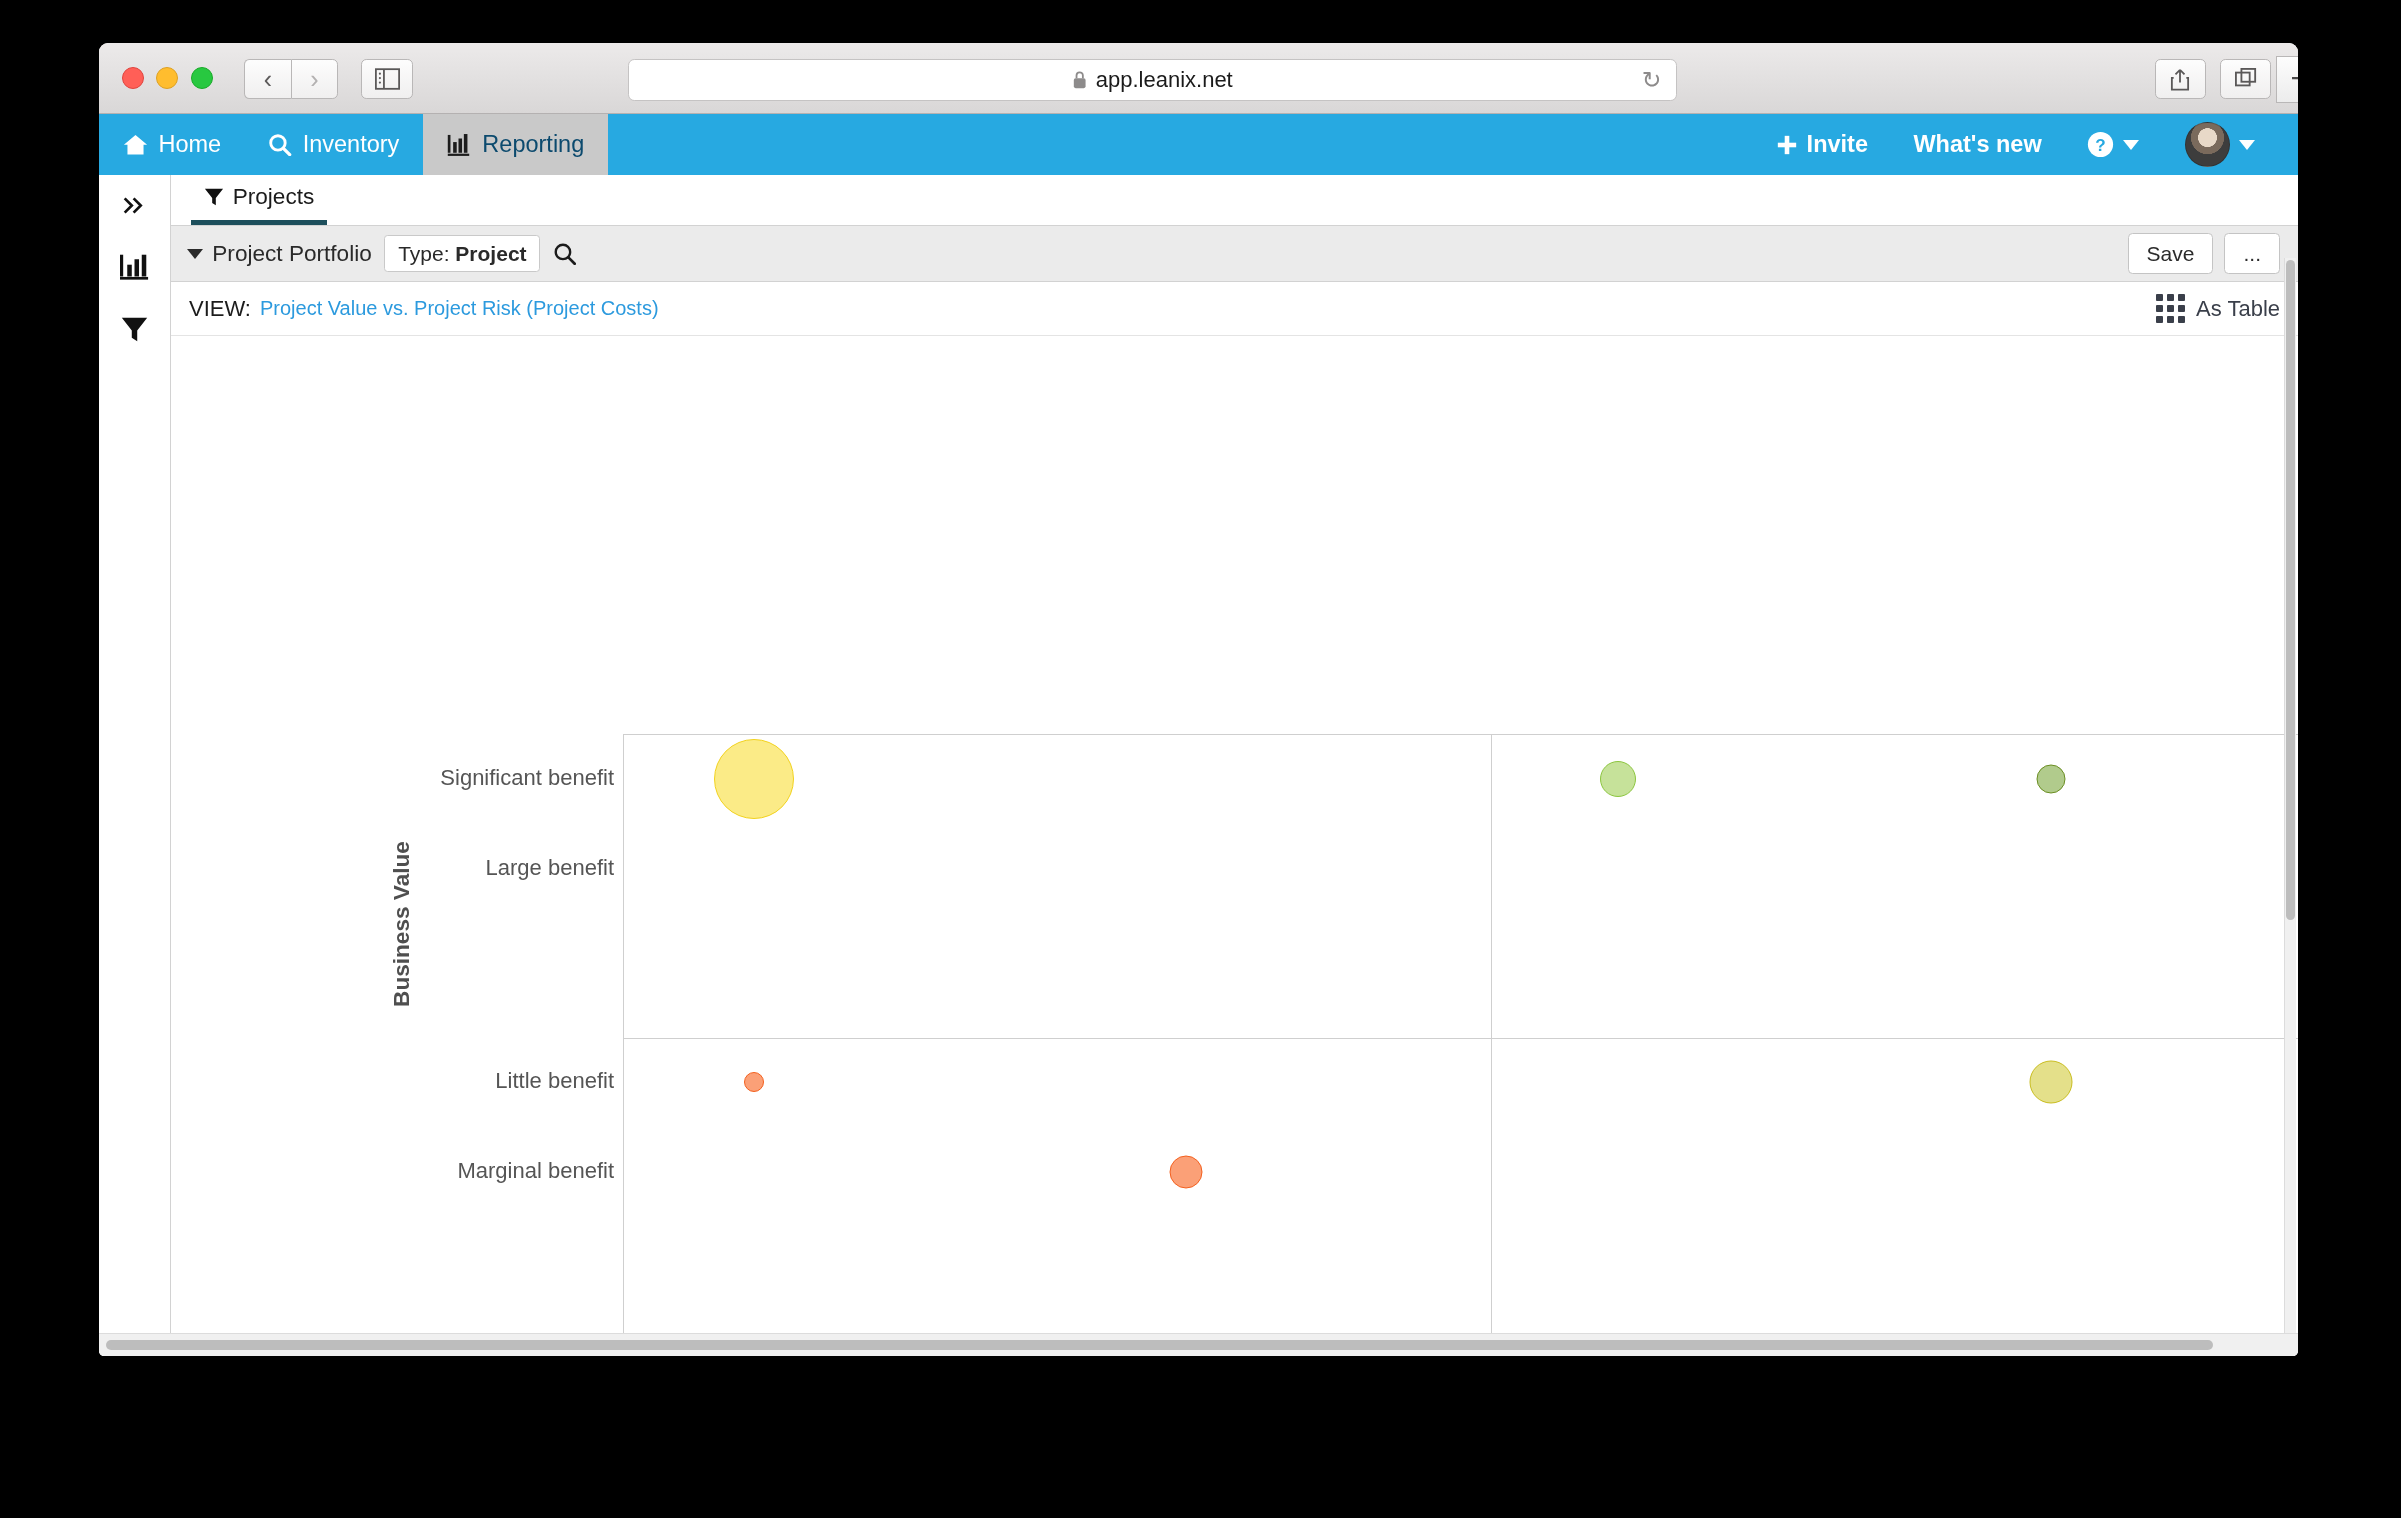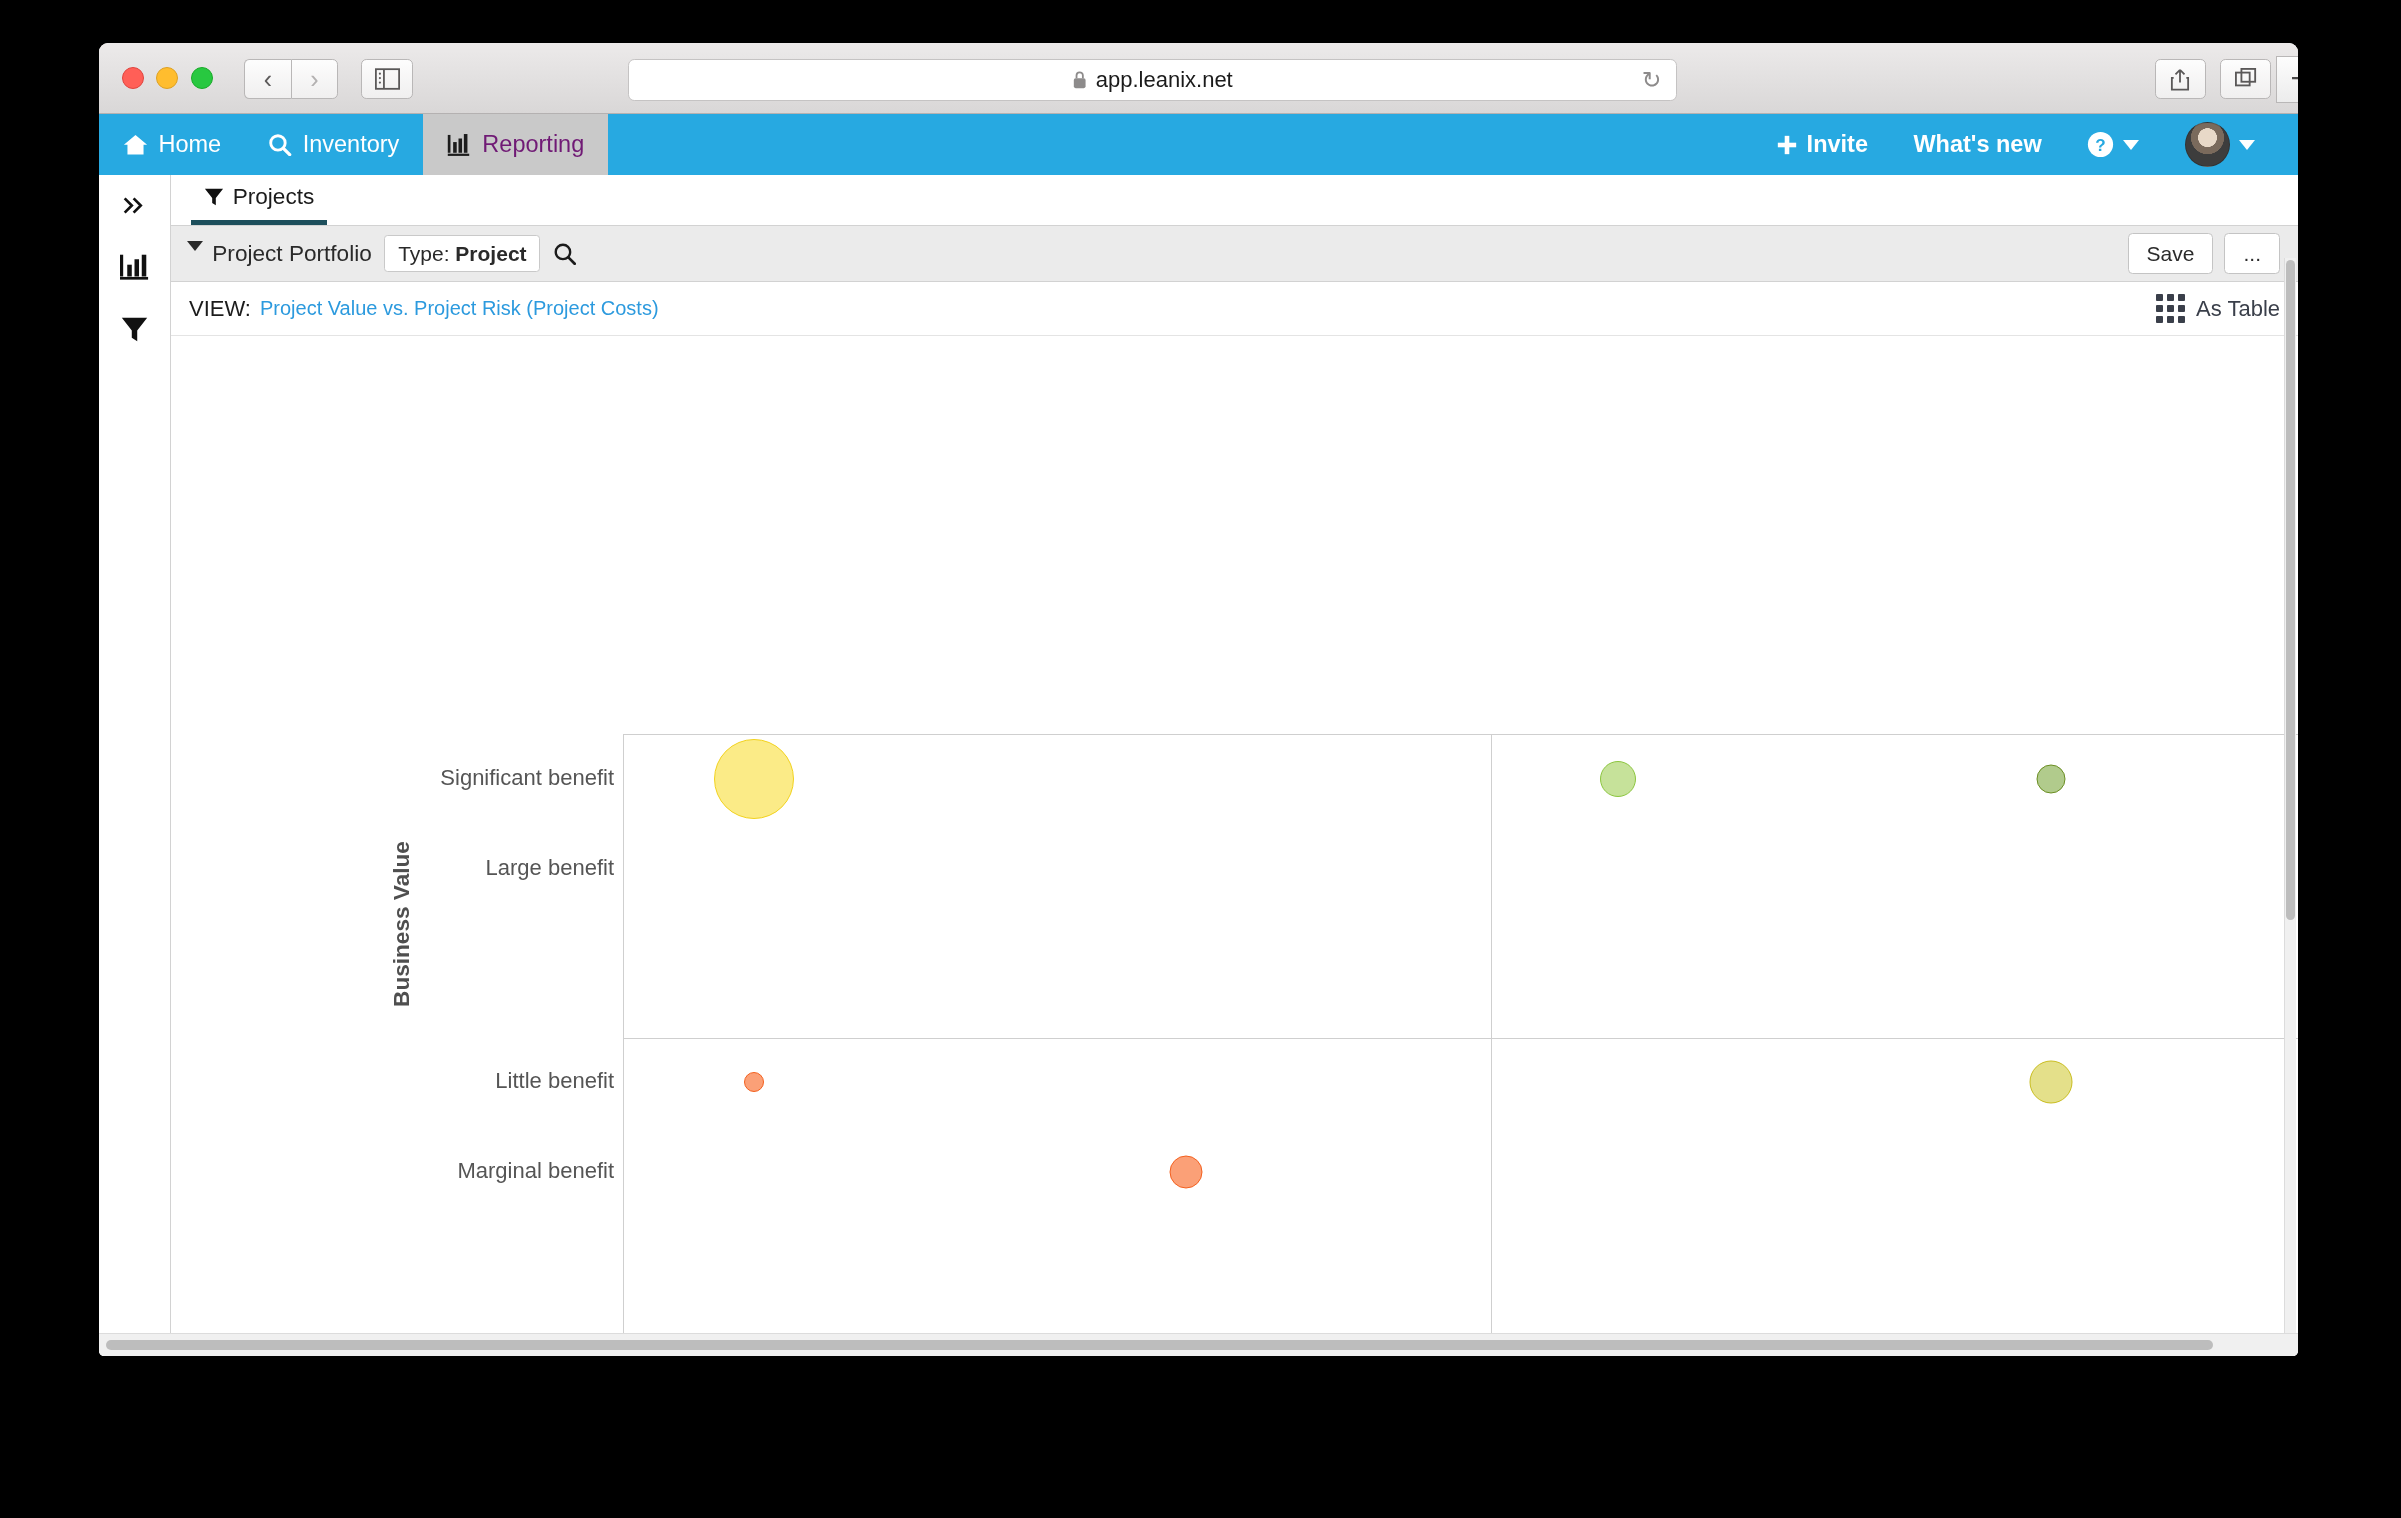--- a/index.html
+++ b/index.html
@@ -99,21 +99,21 @@
   .logo .brand {
     font-size: 31px; font-weight: 500; letter-spacing: 0.5px;
     margin-left: 9px;
   }
   .navitem {
     display: flex; align-items: center; gap: 11px;
     padding: 0 23.5px;
     color: #fff; font-size: 23.5px;
     cursor: pointer;
   }
-  .navitem.active { background: #c9c9c9; color: #701a75; }
+  .navitem.active { background: #c9c9c9; color: #0c4a6e; }
   .navsearch {
     display: flex; align-items: center;
     margin-left: 23.5px;
   }
   .navsearch input {
     width: 649px; height: 43px;
     border: 0.9px solid #bdbdbd; border-radius: 4.5px;
     padding: 0 16.3px;
     font-size: 22.6px; color: #6d6d6d;
     font-family: "Liberation Sans", sans-serif;
@@ -166,21 +166,21 @@
 
   
   .toolbar {
     height: 56px;
     background: #ebebeb;
     border-bottom: 0.9px solid #d2d2d2;
     display: flex; align-items: center;
     padding: 0 18px 0 16.3px;
     gap: 12.7px;
   }
-  .tbl-title { display:flex; gap:9px; font-size: 22.6px; color:#2a2a2a; cursor:pointer;}
+  .tbl-title { display:flex; align-items:center; gap:9px; font-size: 22.6px; color:#2a2a2a; cursor:pointer;}
   .caret-dn-dark { width:0;height:0;border-left:8.1px solid transparent;border-right:8.1px solid transparent;border-top:10px solid #2a2a2a; }
   .chip {
     background: #fff; border: 0.9px solid #c9c9c9; border-radius: 3.6px;
     padding: 5.4px 12.7px; font-size: 21px; color: #2a2a2a;
     cursor: pointer;
   }
   .chip b { font-weight: bold; }
   .tb-right { margin-left: auto; display: flex; gap: 11px; }
   .btn {
     background: #fff; border: 0.9px solid #c4c4c4; border-radius: 4.5px;

